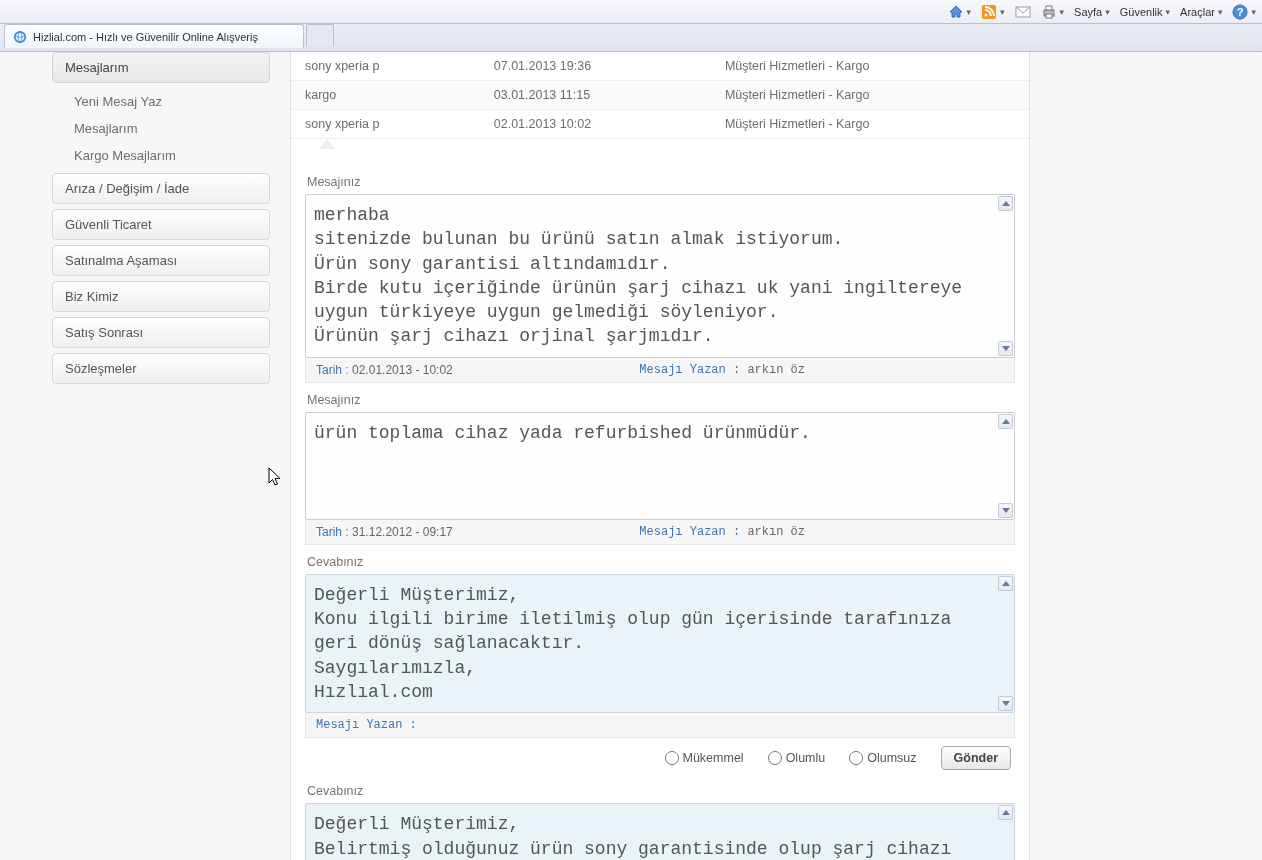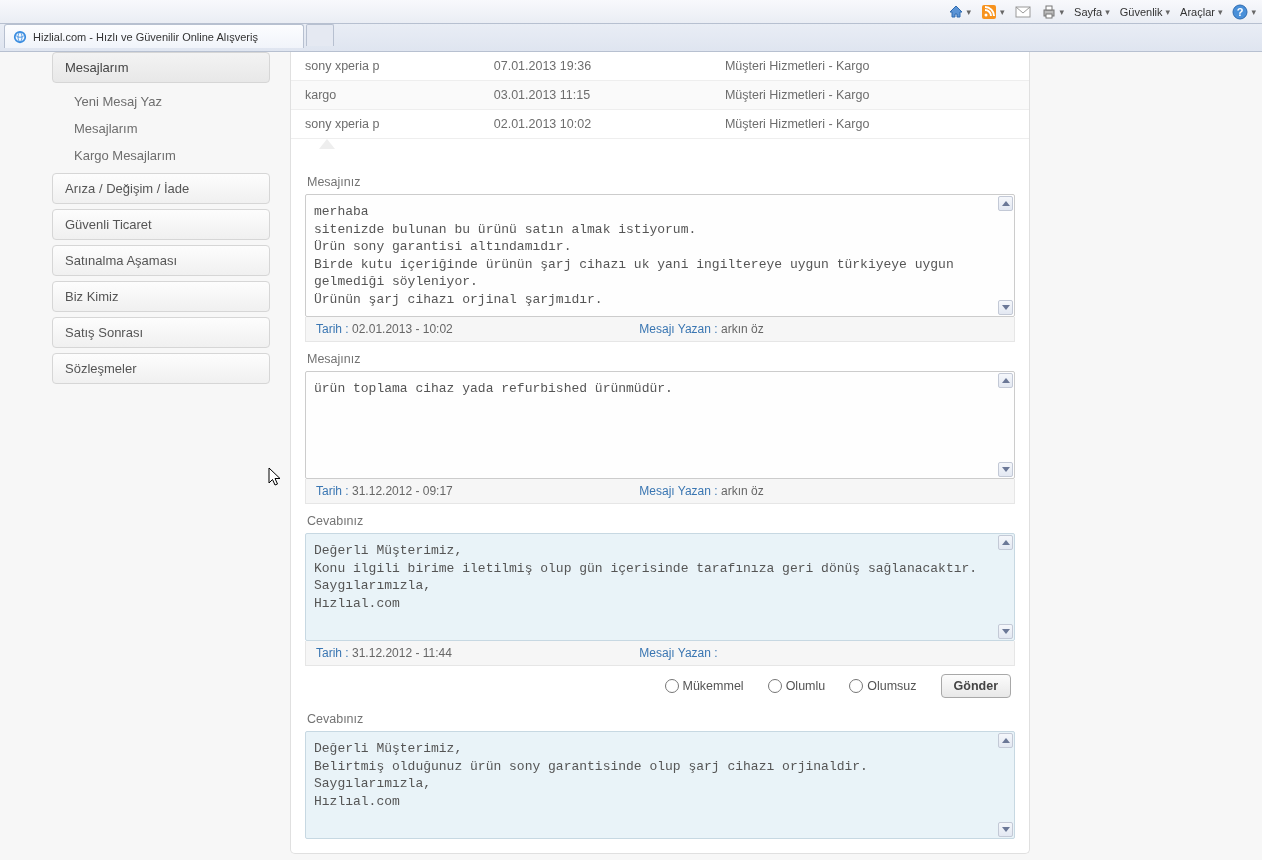--- a/index.html
+++ b/index.html
@@ -149,21 +149,21 @@
     padding: 10px 2px 5px;
   }
   .msg-box {
     position: relative;
     background: #fefefe;
     border: 1px solid #ccc;
     border-radius: 2px;
     padding: 8px 16px 8px 8px;
     min-height: 108px;
     font-family: "Courier New", monospace;
-    font-size: 13px;
+    font-size: 18px;
     color: #555;
     white-space: pre-wrap;
     line-height: 1.35;
   }
   .msg-box.reply {
     background: #e9f3f8;
     border-color: #c7d8e2;
   }
   .msg-box .scroll-up, .msg-box .scroll-down {
     position: absolute;
@@ -190,21 +190,21 @@
   .meta-row {
     background: #f6f6f6;
     border: 1px solid #e6e6e6;
     border-top: none;
     padding: 5px 10px;
     display: flex;
     font-size: 12px;
     color: #666;
   }
   .meta-row .left { flex: 0 0 47%; }
-  .meta-row .right { flex: 1; }
+  .meta-row .right { flex: 1; font-family: Liberation Mono, monospace; }
   .meta-row .lbl { color: #3a76b2; }
   .rating-row {
     display: flex;
     align-items: center;
     justify-content: flex-end;
     gap: 24px;
     padding: 8px 4px 4px;
     font-size: 12.5px;
     color: #555;
   }
@@ -350,21 +350,20 @@
             <div class="meta-row">
               <div class="left"><span class="lbl">Tarih :</span> 31.12.2012 - 09:17</div>
               <div class="right"><span class="lbl">Mesajı Yazan :</span> arkın öz</div>
             </div>
             <div class="block-label">Cevabınız</div>
             <div class="msg-box reply">Değerli Müşterimiz,
 Konu ilgili birime iletilmiş olup gün içerisinde tarafınıza geri dönüş sağlanacaktır.
 Saygılarımızla,
 Hızlıal.com<span class="scroll-up"></span><span class="scroll-down"></span></div>
             <div class="meta-row">
-              <div class="left"><span class="lbl">Tarih :</span> 31.12.2012 - 11:44</div>
               <div class="right"><span class="lbl">Mesajı Yazan :</span> </div>
             </div>
             <div class="rating-row">
               <label><input type="radio" name="r" style="">Mükemmel</label>
               <label><input type="radio" name="r" style="">Olumlu</label>
               <label><input type="radio" name="r" style="">Olumsuz</label>
               <button class="btn-send">Gönder</button>
             </div>
             <div class="block-label">Cevabınız</div>
             <div class="msg-box reply">Değerli Müşterimiz,

